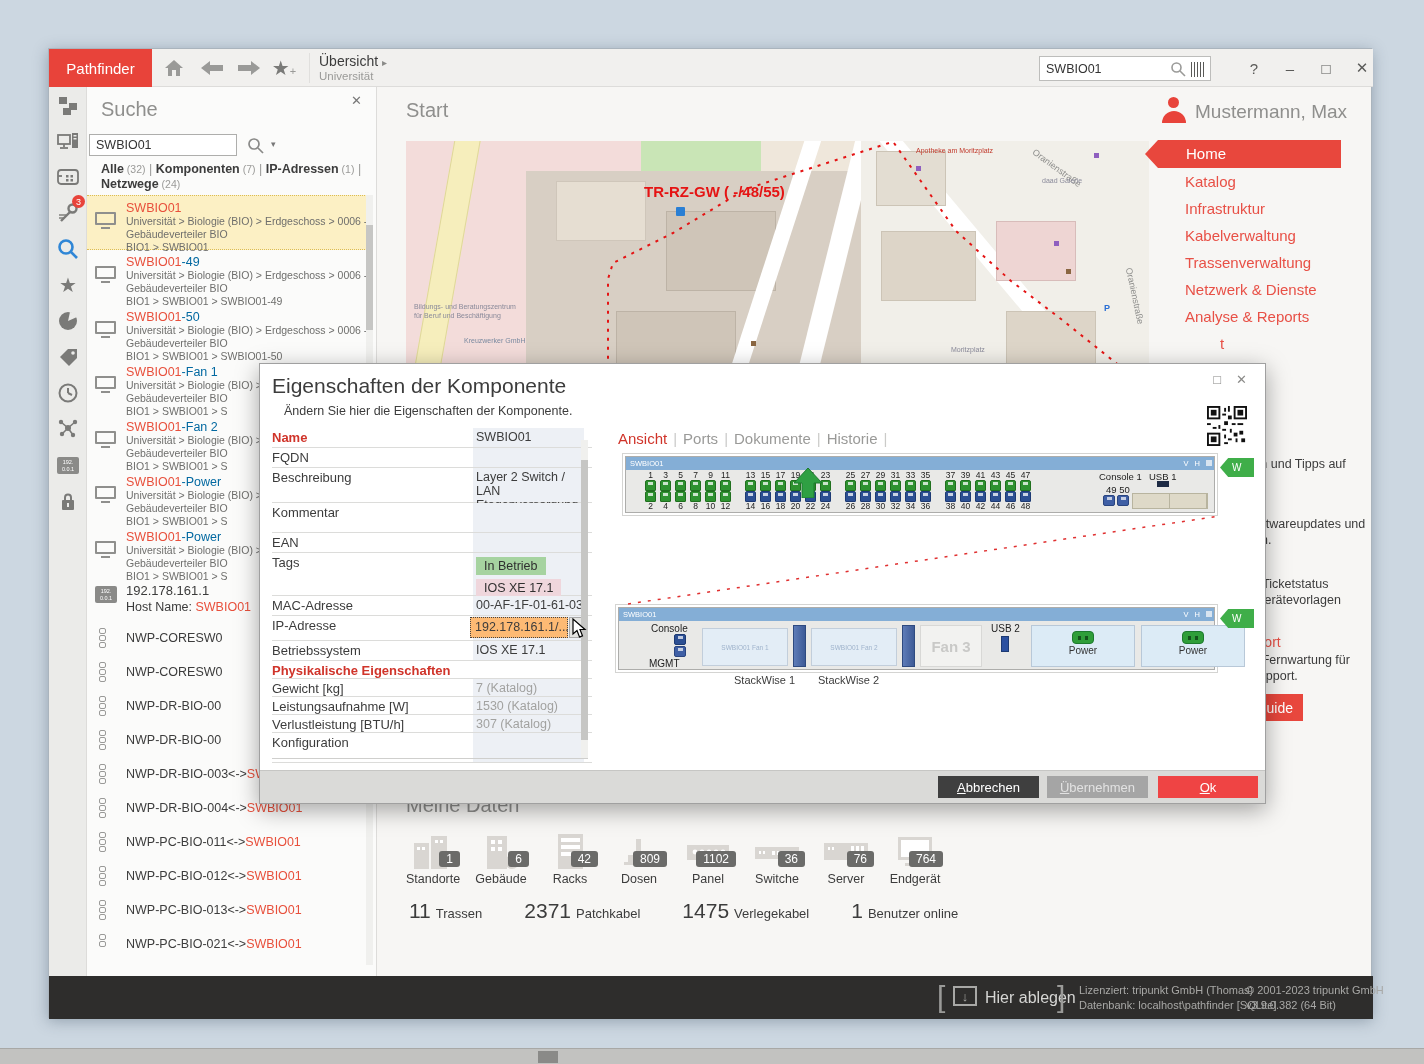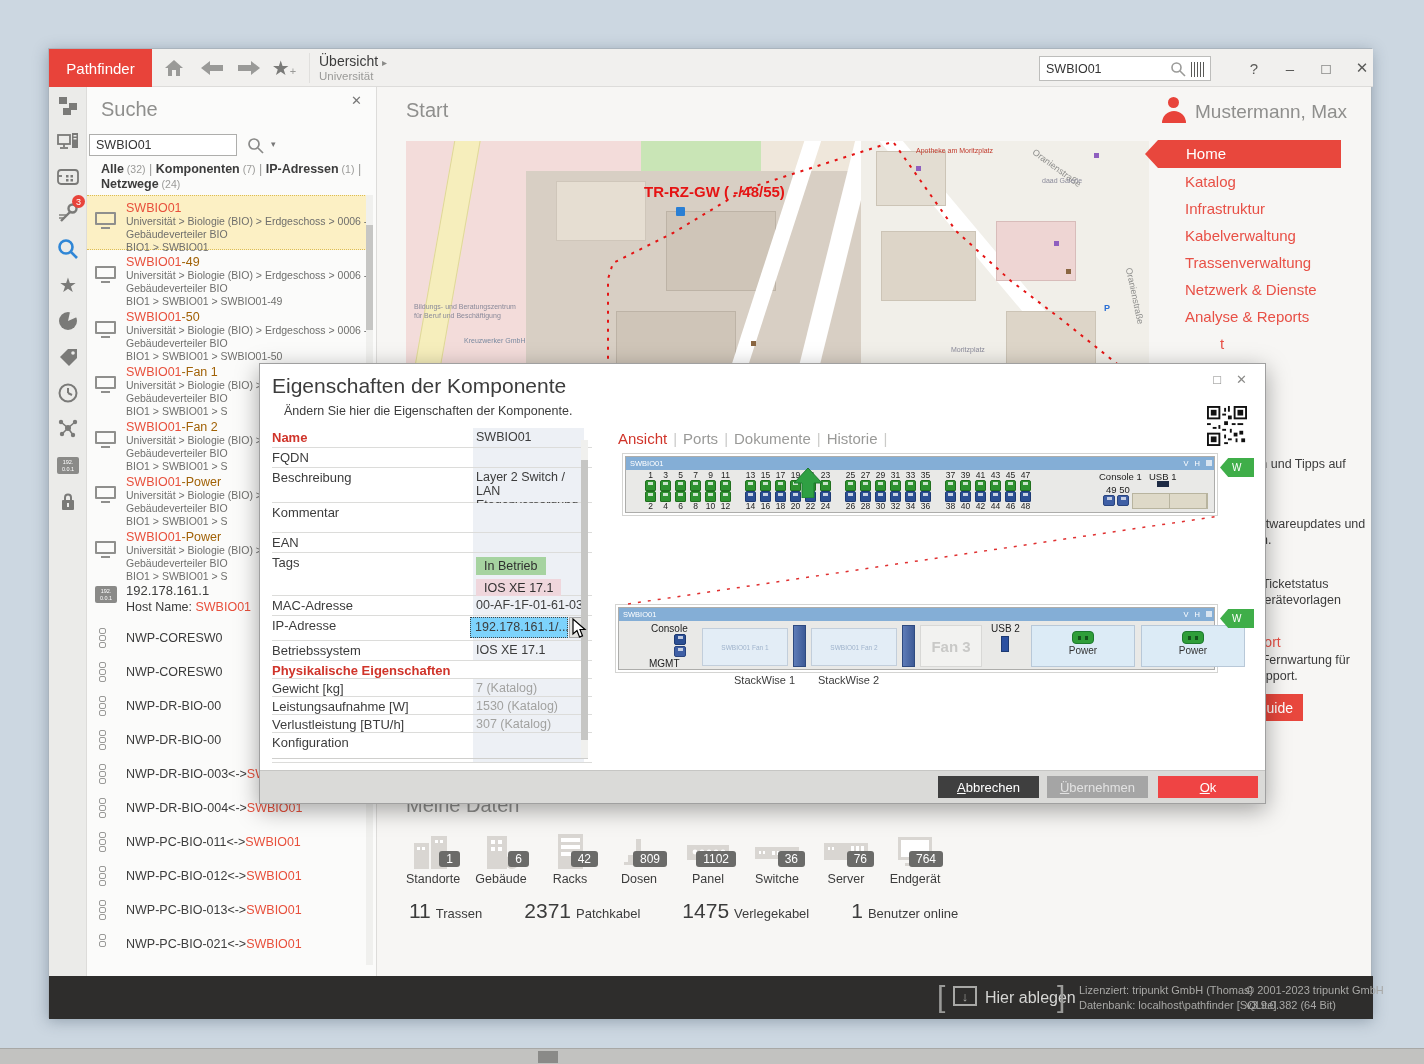--- a/index.html
+++ b/index.html
@@ -35,21 +35,21 @@
   .s-caret{position:absolute;left:184px;top:52px;color:#777;font-size:9px;}
   .filters{position:absolute;left:14px;top:75px;width:262px;font-size:12.5px;line-height:15px;color:#3c3c3c;}
   .flt-label{font-weight:bold;color:#3c3c3c;}
   .flt-count{color:#9a9a98;font-size:10.5px;}
   .filters .sep{color:#9a9a98;}
   .results{position:absolute;left:0;top:108px;width:280px;}
   .res{position:relative;height:55px;padding:5px 6px 0 39px;}
   .res.sel{background:#fcf0c4;border-top:1px dotted #dcbc52;border-bottom:1px dotted #dcbc52;}
   .res-title{font-size:12.5px;line-height:14px;}
   .res-title .red{color:#e8503c;}
-  .res-title .dark{color:#a16207;margin-top:20px;}
+  .res-title .dark{color:#0369a1;margin-top:20px;}
   .res-line{font-size:10.5px;line-height:13px;color:#6e6e6c;white-space:nowrap;}
   .mon-icon{position:absolute;left:8px;top:16px;width:21px;height:13px;border:2px solid #8f8f8d;border-radius:1px;}
   .mon-icon::after{content:"";position:absolute;left:4px;bottom:-6px;width:9px;height:2px;background:#8f8f8d;}
   .ipres{position:relative;height:42px;padding:3px 6px 0 39px;}
   .ip-ico{position:absolute;left:8px;top:6px;}
   .ip-addr{font-size:13px;color:#3b3b3b;line-height:16px;}
   .ip-host{font-size:12.5px;color:#3b3b3b;line-height:16px;white-space:nowrap;}
   .ip-host .red{color:#e8503c;}
   .lnk{position:relative;height:34px;padding:9px 0 0 39px;font-size:12.5px;color:#3c3c3c;white-space:nowrap;}
   .lnk .red{color:#e8503c;}
@@ -84,21 +84,21 @@
   .dlg-title{position:absolute;left:12px;top:10px;font-size:21px;color:#3c3c3c;}
   .dlg-sub{position:absolute;left:24px;top:40px;font-size:12.5px;color:#3c3c3c;}
   .dlg-ctl{position:absolute;top:8px;font-size:13px;color:#8a8a88;}
   .form{position:absolute;left:12px;top:64px;width:320px;}
   .frow{position:relative;border-bottom:1px solid #dcdcda;}
   .frow .lab{position:absolute;left:0;top:2px;font-size:13px;color:#3c3c3c;}
   .frow .lab.red{color:#d0342a;font-weight:bold;}
   .frow .val{position:absolute;left:201px;top:0;width:111px;height:100%;background:#edf0f5;font-size:12.5px;color:#3c3c3c;padding:2px 0 0 3px;}
   .frow .val.cat{color:#a2a2a0;}
   .tagchip{display:inline-block;font-size:12.5px;color:#2f2f2f;padding:2px 8px;margin:2px 0;}
-  .ipfield{position:absolute;left:-3px;top:1px;width:98px;height:21px;border:1px dotted #444;background:#7dd3fc;font-size:12.5px;color:#3c3c3c;padding:2px 0 0 4px;}
+  .ipfield{position:absolute;left:-3px;top:1px;width:98px;height:21px;border:1px dotted #444;background:#fdba74;font-size:12.5px;color:#3c3c3c;padding:2px 0 0 4px;}
   .ipbtn{position:absolute;left:96px;top:1px;width:14px;height:21px;background:#e4e4e2;border:1px solid #aaa;font-size:8px;color:#555;text-align:center;line-height:19px;}
   .fscroll{position:absolute;left:321px;top:76px;width:7px;height:318px;background:#f0f0ee;}
   .fscroll .thumb{position:absolute;left:0;top:20px;width:7px;height:280px;background:#c6c6c4;}
   .dlg-tabs{position:absolute;left:358px;top:66px;font-size:15px;color:#9a9a98;}
   .dlg-tabs .tab{margin-right:6px;}
   .dlg-tabs .tab.active{color:#d0342a;}
   .dlg-tabs .tsep{color:#cbcbc9;margin-right:6px;}
   .qr{position:absolute;left:947px;top:42px;}
   .panel{position:absolute;background:#e9e9e7;border:1px solid #adadab;outline:1px solid #d4d4d2;outline-offset:2px;}
   .ptitle{position:absolute;left:0;top:0;right:0;height:13px;background:#84aed6;color:#fff;font-size:7.5px;line-height:13px;padding:0 4px;}

